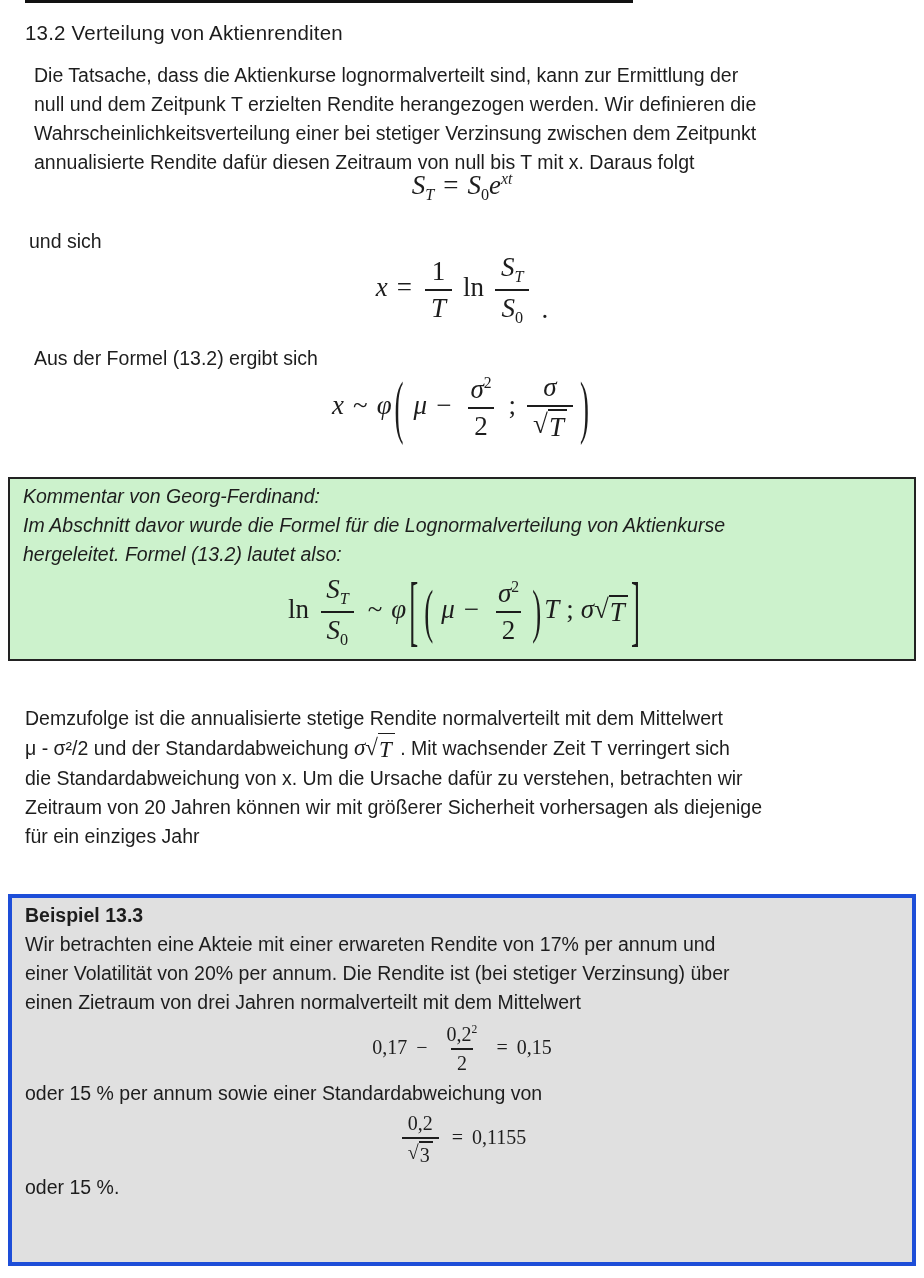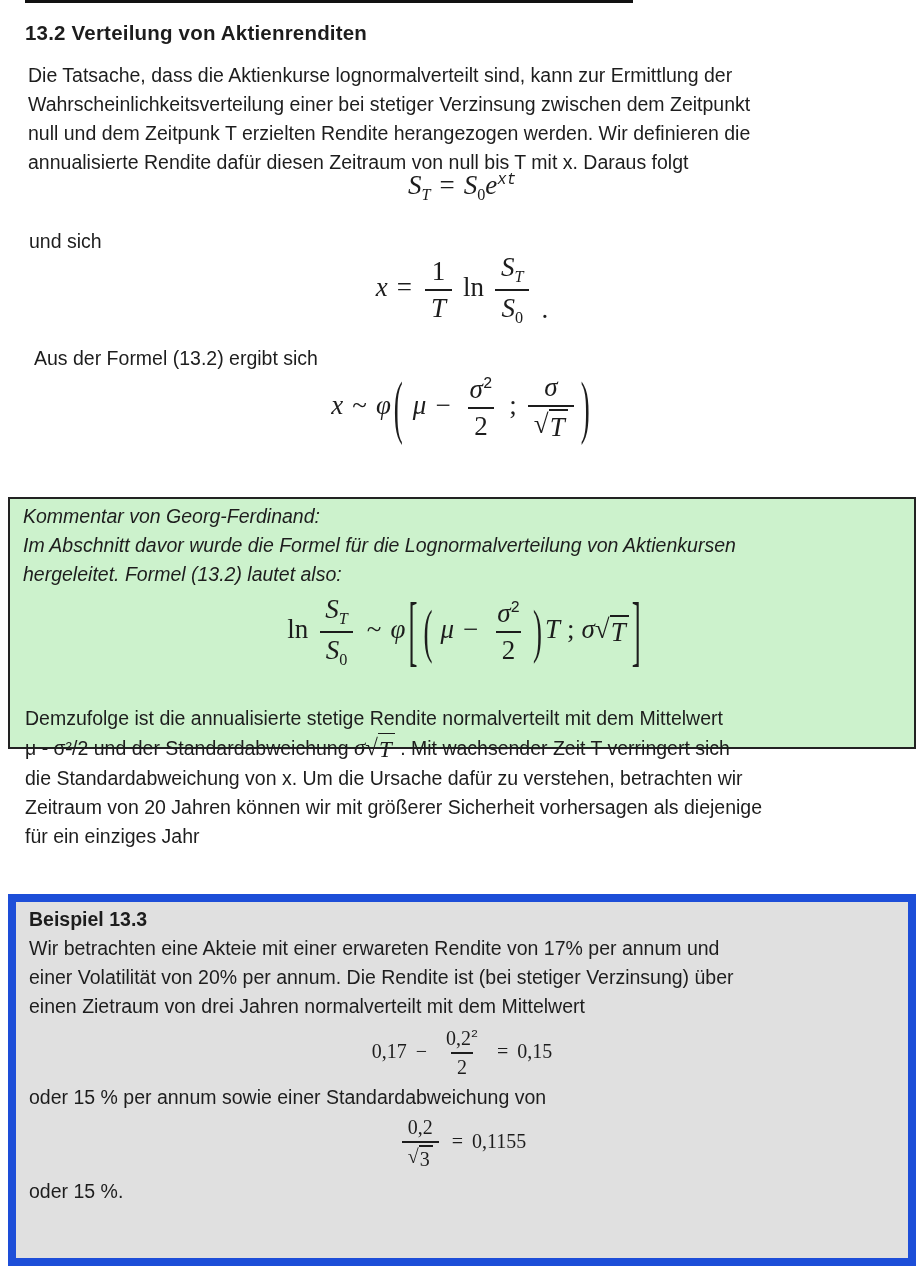--- a/index.html
+++ b/index.html
@@ -3,77 +3,76 @@
 <meta charset="utf-8">
 <style>
   html,body { margin:0; padding:0; }
   body {
     width:924px; height:1278px; position:relative; overflow:hidden;
     background:#ffffff; color:#1d1d1d;
     font-family:"Liberation Sans", sans-serif;
   }
   .abs { position:absolute; }
   .artifact { top:0; left:25px; width:608px; height:3px; background:#111; }
-  .title { top:7px; left:25px; font-size:20.5px; font-weight:bold; letter-spacing:.2px; }
+  .title { top:7px; left:25px; font-size:20.5px; font-weight:normal; letter-spacing:.2px; }
   .txt { font-size:19.5px; line-height:29px; }
   .tline { white-space:nowrap; }
   
   .f-display {
     position:absolute; left:0; width:100%; text-align:center;
     font-family:"Liberation Serif", serif; font-size:27px; color:#1d1d1d;
   }
   .f-block {
     display:block; text-align:center;
     font-family:"Liberation Serif", serif; font-size:27px; color:#1d1d1d;
   }
   .it { font-style:italic; }
   .op { margin:0 9px; }
   .fn { margin:0 7px; }
   .semi { margin:0 7px; }
   sub { font-size:60%; font-style:normal; }
   sub.it { font-style:italic; }
-  sup { font-size:58%;font-family:Liberation Mono, monospace; }
+  sup { font-size:58%; }
   .frac { display:inline-flex; flex-direction:column; align-items:center; vertical-align:middle; margin:0 4px; }
   .frac .num { display:block; padding:0 6px 2px 6px; line-height:1.15; }
   .frac .den { display:block; border-top:2px solid #1d1d1d; padding:2px 6px 0 6px; line-height:1.15; }
   .bigp { display:inline-block; vertical-align:middle; font-weight:300; margin:0 3px; }
   .sy22 { transform:scaleY(2.2); }
   .sy26 { transform:scaleY(2.6); }
   .sy29 { transform:scaleY(2.9); }
   .sqrt { display:inline-flex; align-items:flex-start; }
   .sqrt .rad { display:inline-block; }
   .sqrt .arg { display:inline-block; border-top:2px solid #1d1d1d; padding:1px 3px 0 1px; }
   .lowdot { vertical-align:-22px; margin-left:8px; }
   .ifrm { font-family:"Liberation Serif", serif; font-size:23px; }
   .ifrm .arg { border-top:1.5px solid #1d1d1d; }
   
   .comment-box {
-    top:477px; left:8px; width:908px; height:252px; box-sizing:border-box;
+    top:477px; left:8px; width:908px; height:184px; box-sizing:border-box;
     background:#ccf2cc; border:2px solid #222; padding:3px 13px;
     font-style:italic;
-    margin-top:20px;
   }
   .example-box {
     top:894px; left:8px; width:908px; height:372px; box-sizing:border-box;
-    background:#e0e0e0; border:8px solid #1d4ed8; padding:3px 13px;
+    background:#e0e0e0; border:4px solid #1d4ed8; padding:3px 13px;
   }
   .example-box .f-block { font-size:20px; }
   .bold { font-weight:bold; }
 </style>
 </head>
 <body>
 
 <div class="abs artifact"></div>
 
 <h1 class="abs title">13.2 Verteilung von Aktienrenditen</h1>
 
-<div class="abs txt" style="top:61px; left:28px;">
+<div class="abs txt" style="top:61px; left:34px;">
   <div class="tline">Die Tatsache, dass die Aktienkurse lognormalverteilt sind, kann zur Ermittlung der</div>
+  <div class="tline">null und dem Zeitpunk T erzielten Rendite herangezogen werden. Wir definieren die</div>
   <div class="tline">Wahrscheinlichkeitsverteilung einer bei stetiger Verzinsung zwischen dem Zeitpunkt</div>
-  <div class="tline">null und dem Zeitpunk T erzielten Rendite herangezogen werden. Wir definieren die</div>
   <div class="tline">annualisierte Rendite dafür diesen Zeitraum von null bis T mit x. Daraus folgt</div>
 </div>
 
 <div class="f-display" style="top:170px;">
   <span class="it">S</span><sub class="it">T</sub><span class="op">=</span><span class="it">S</span><sub>0</sub><span class="it">e</span><sup class="it">xt</sup>
 </div>
 
 <div class="abs txt" style="top:227px; left:29px;">und sich</div>
 
 <div class="f-display" style="top:252px;">
@@ -96,21 +95,21 @@
       <span class="num it">σ</span>
       <span class="den"><span class="sqrt">
           <span class="rad">√</span>
           <span class="arg it">T</span>
         </span></span>
     </span><span class="bigp sy26">)</span>
 </div>
 
 <div class="abs comment-box txt">
   <div class="tline">Kommentar von Georg-Ferdinand:</div>
-  <div class="tline">Im Abschnitt davor wurde die Formel für die Lognormalverteilung von Aktienkursen</div>
+  <div class="tline">Im Abschnitt davor wurde die Formel für die Lognormalverteilung von Aktienkurse</div>
   <div class="tline">hergeleitet. Formel (13.2) lautet also:</div>
   <div class="f-block" style="margin-top:5px; font-style:normal;">
     <span class="fn">ln</span><span class="frac">
         <span class="num"><span class="it">S</span><sub class="it">T</sub></span>
         <span class="den"><span class="it">S</span><sub>0</sub></span>
       </span><span class="op">~</span><span class="it">φ</span><span class="bigp sy29">[</span><span class="bigp sy22">(</span><span class="it" style="margin-left:5px;">μ</span><span class="op">−</span><span class="frac">
         <span class="num"><span class="it">σ</span><sup>2</sup></span>
         <span class="den">2</span>
       </span><span class="bigp sy22">)</span><span class="it">T</span><span class="semi">;</span><span class="it">σ</span><span class="sqrt">
         <span class="rad">√</span>

